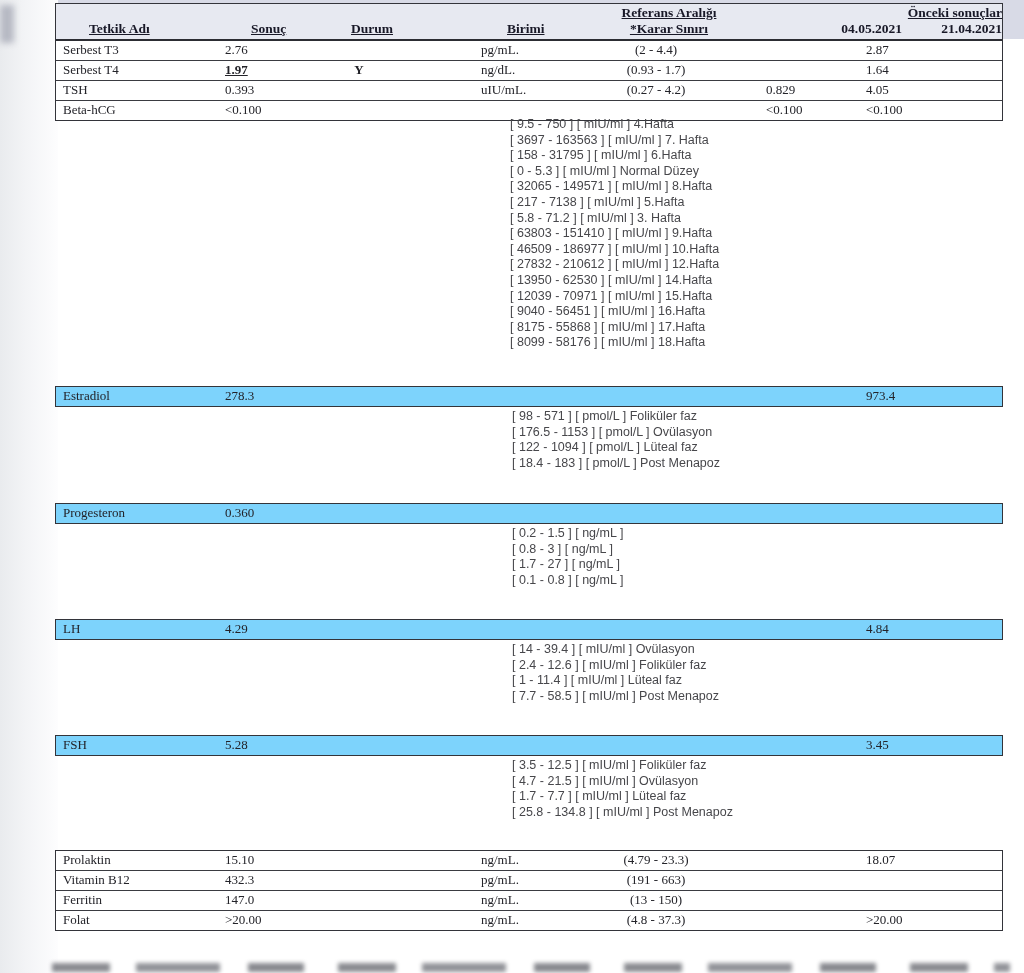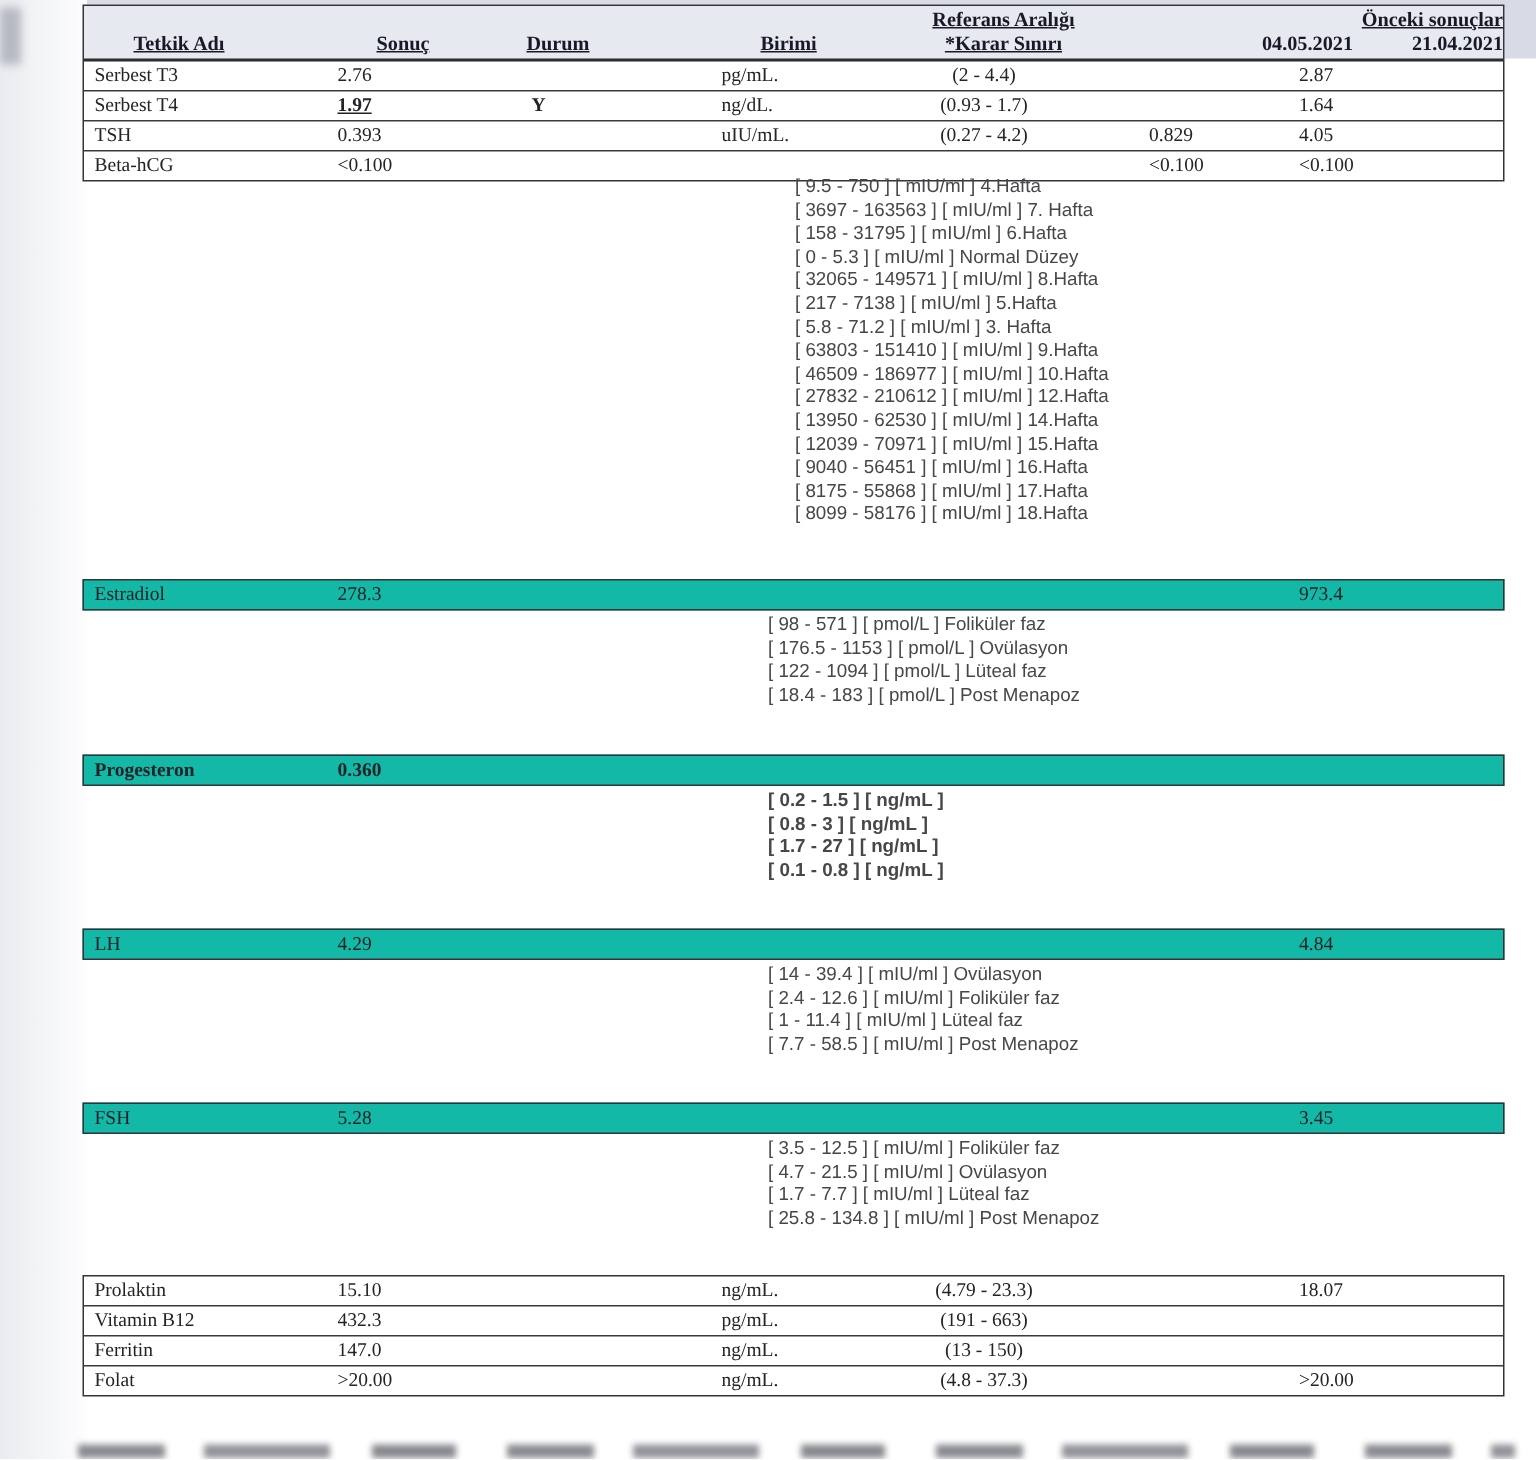--- a/index.html
+++ b/index.html
@@ -44,26 +44,26 @@
   .h-unit{padding-left:87px;}
   .h-ref{align-items:center;}
   .h-prev{padding-left:10px;align-items:flex-end;}
   .dates{display:flex;}
   .dates span{display:block;}
   .date1{width:100px;}
   .date2{padding-left:0;}
 
   
   .hsec{position:absolute;left:55px;width:948px;}
-  #hsec-0{top:386px;} #hsec-1{top:503px;font-weight:bold;} #hsec-2{top:619px;} #hsec-3{top:735px;}
-  .hsec .tbl-inline{border:1px solid #33343a;background:#14b8a6;box-sizing:border-box;}
+  #hsec-0{top:386px;} #hsec-1{top:503px;} #hsec-2{top:619px;} #hsec-3{top:735px;}
+  .hsec .tbl-inline{border:1px solid #33343a;background:#7dd3fc;box-sizing:border-box;}
 
   
   .refs{font-family:"Liberation Sans","DejaVu Sans",sans-serif;font-size:12.5px;color:#47474b;line-height:15.6px;}
-  .refs-abs{position:absolute;left:530px;}
+  .refs-abs{position:absolute;left:510px;}
   #beta-refs{top:117px;}
   .hsec .refs{margin-left:457px;margin-top:2px;}
 
   
   .bottom-smudge{position:absolute;left:52px;top:963px;width:958px;height:9px;filter:blur(2px);opacity:.6;
     background:repeating-linear-gradient(90deg,
       #3d3f48 0px,#3d3f48 58px,transparent 58px,transparent 84px,
       #4a4c55 84px,#4a4c55 168px,transparent 168px,transparent 196px,
       #393b44 196px,#393b44 252px,transparent 252px,transparent 286px);}
 </style>

